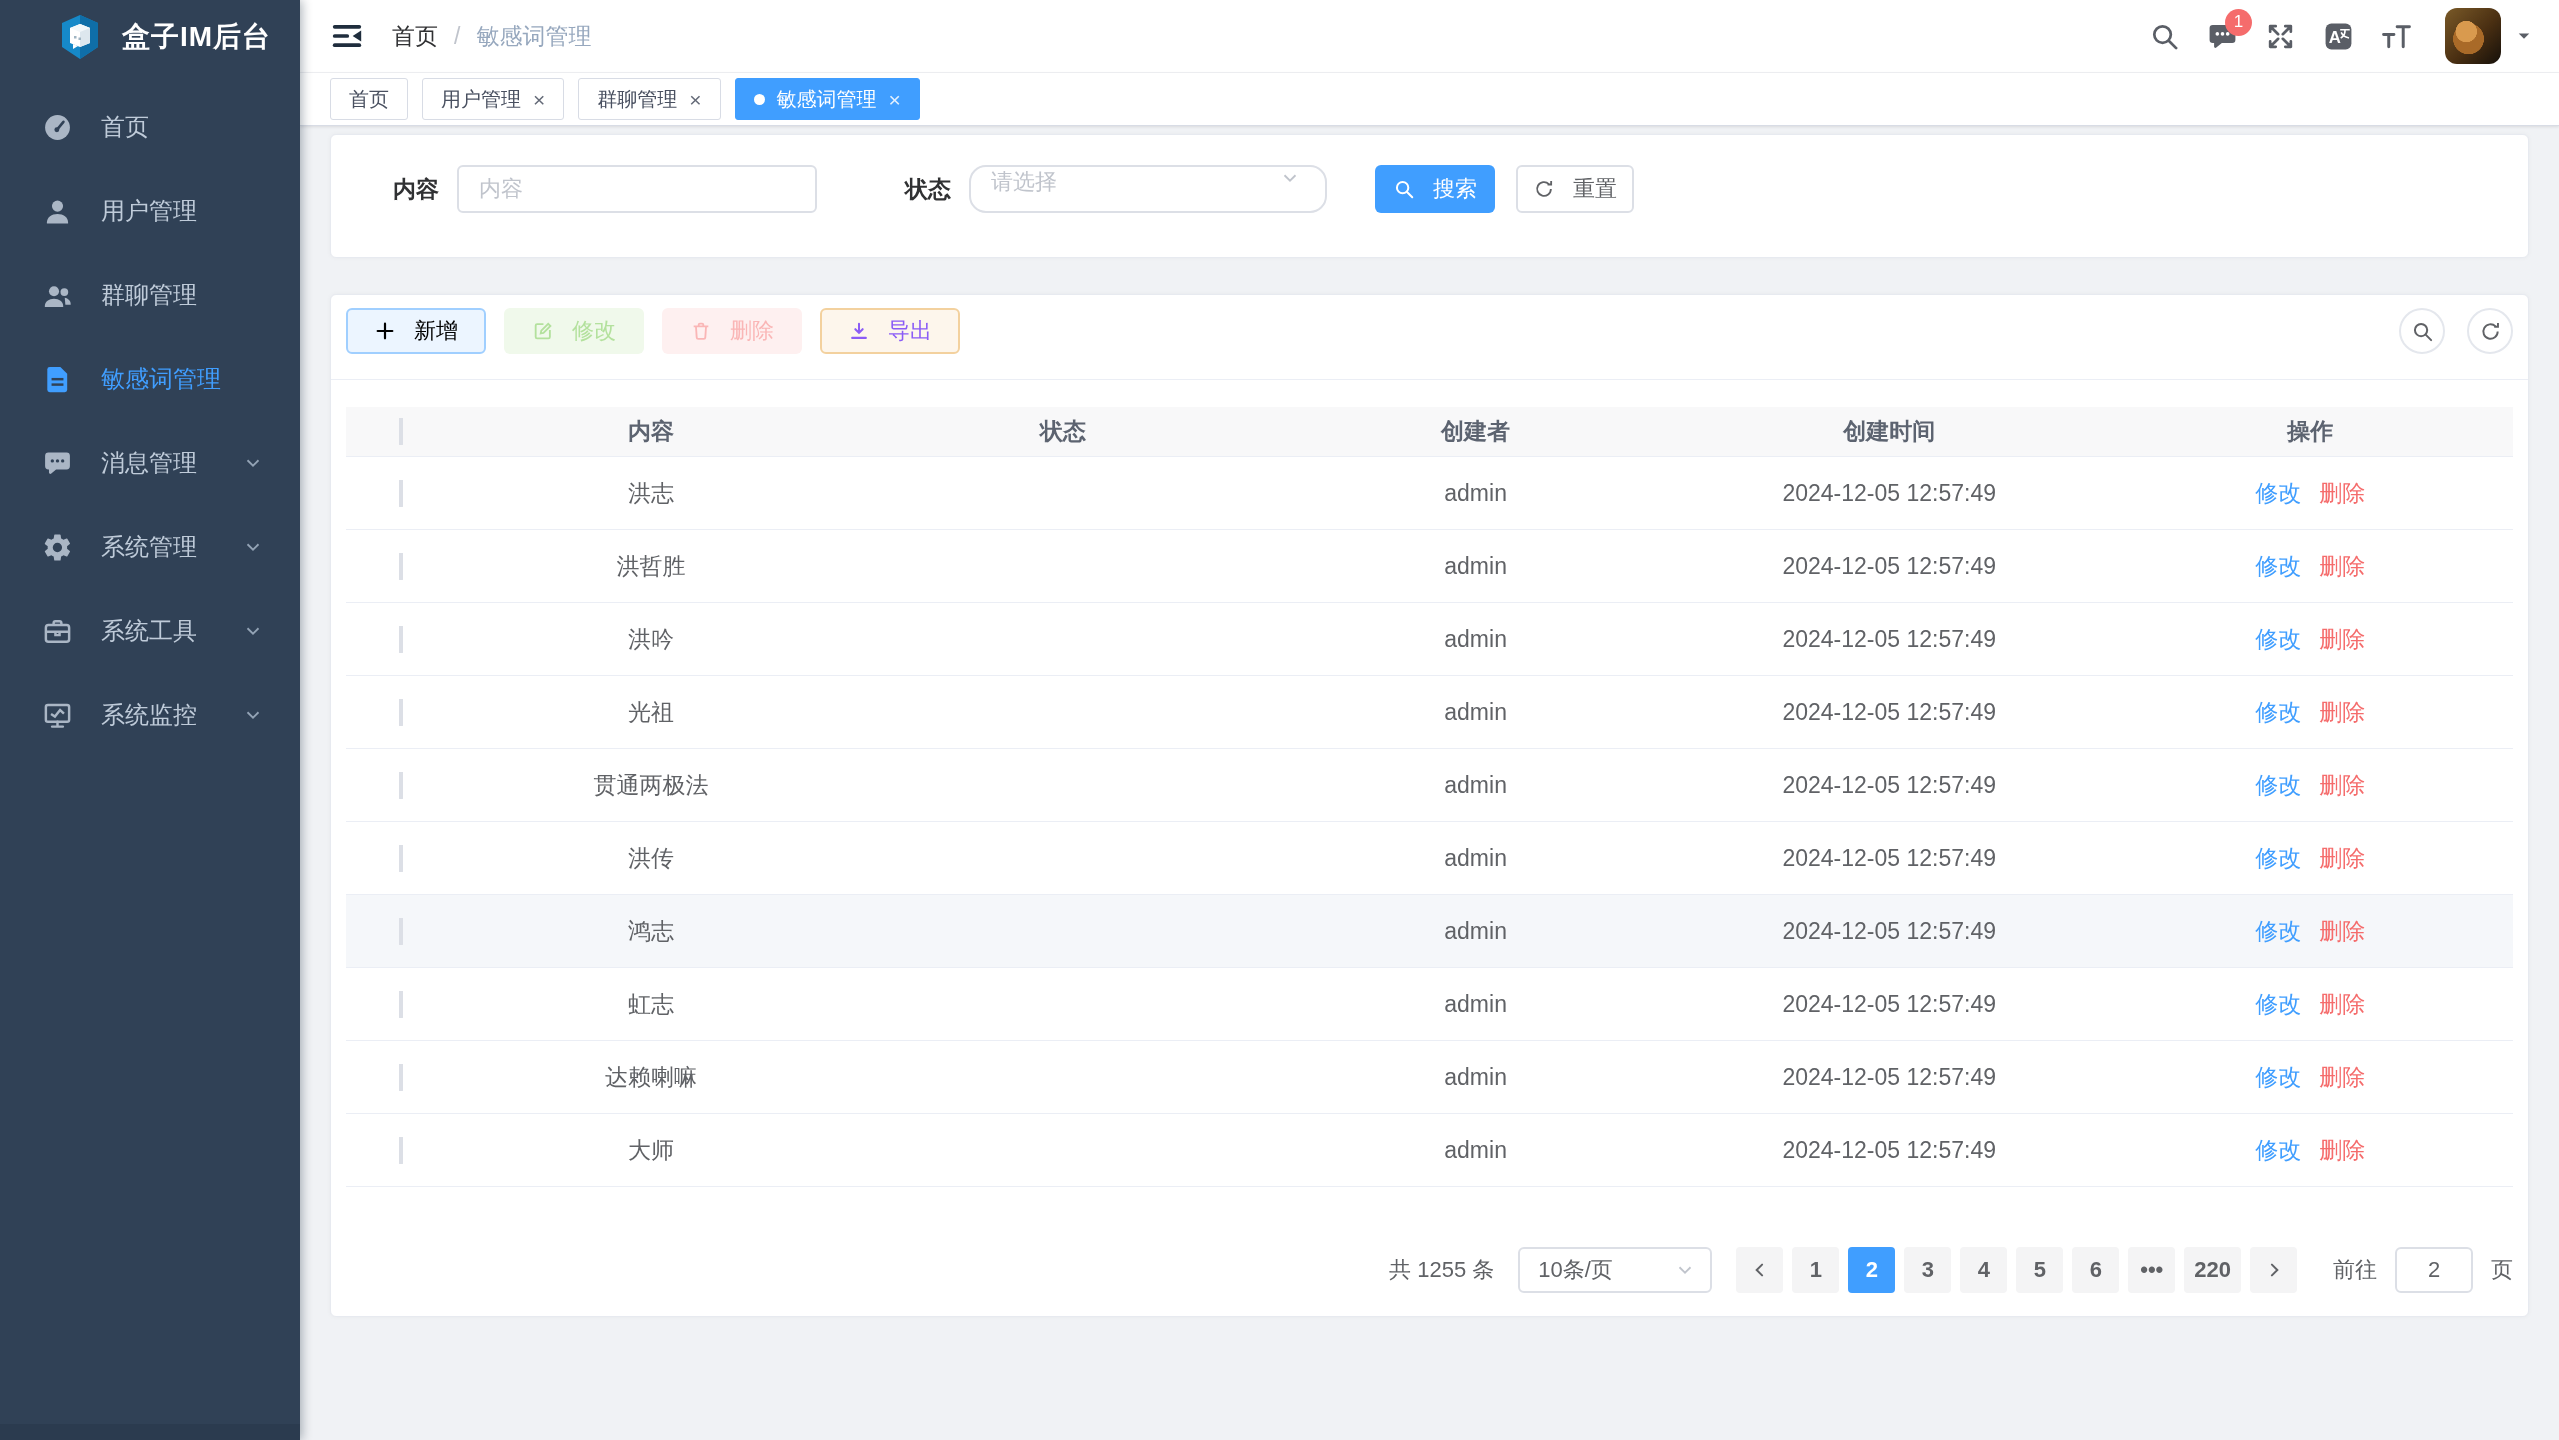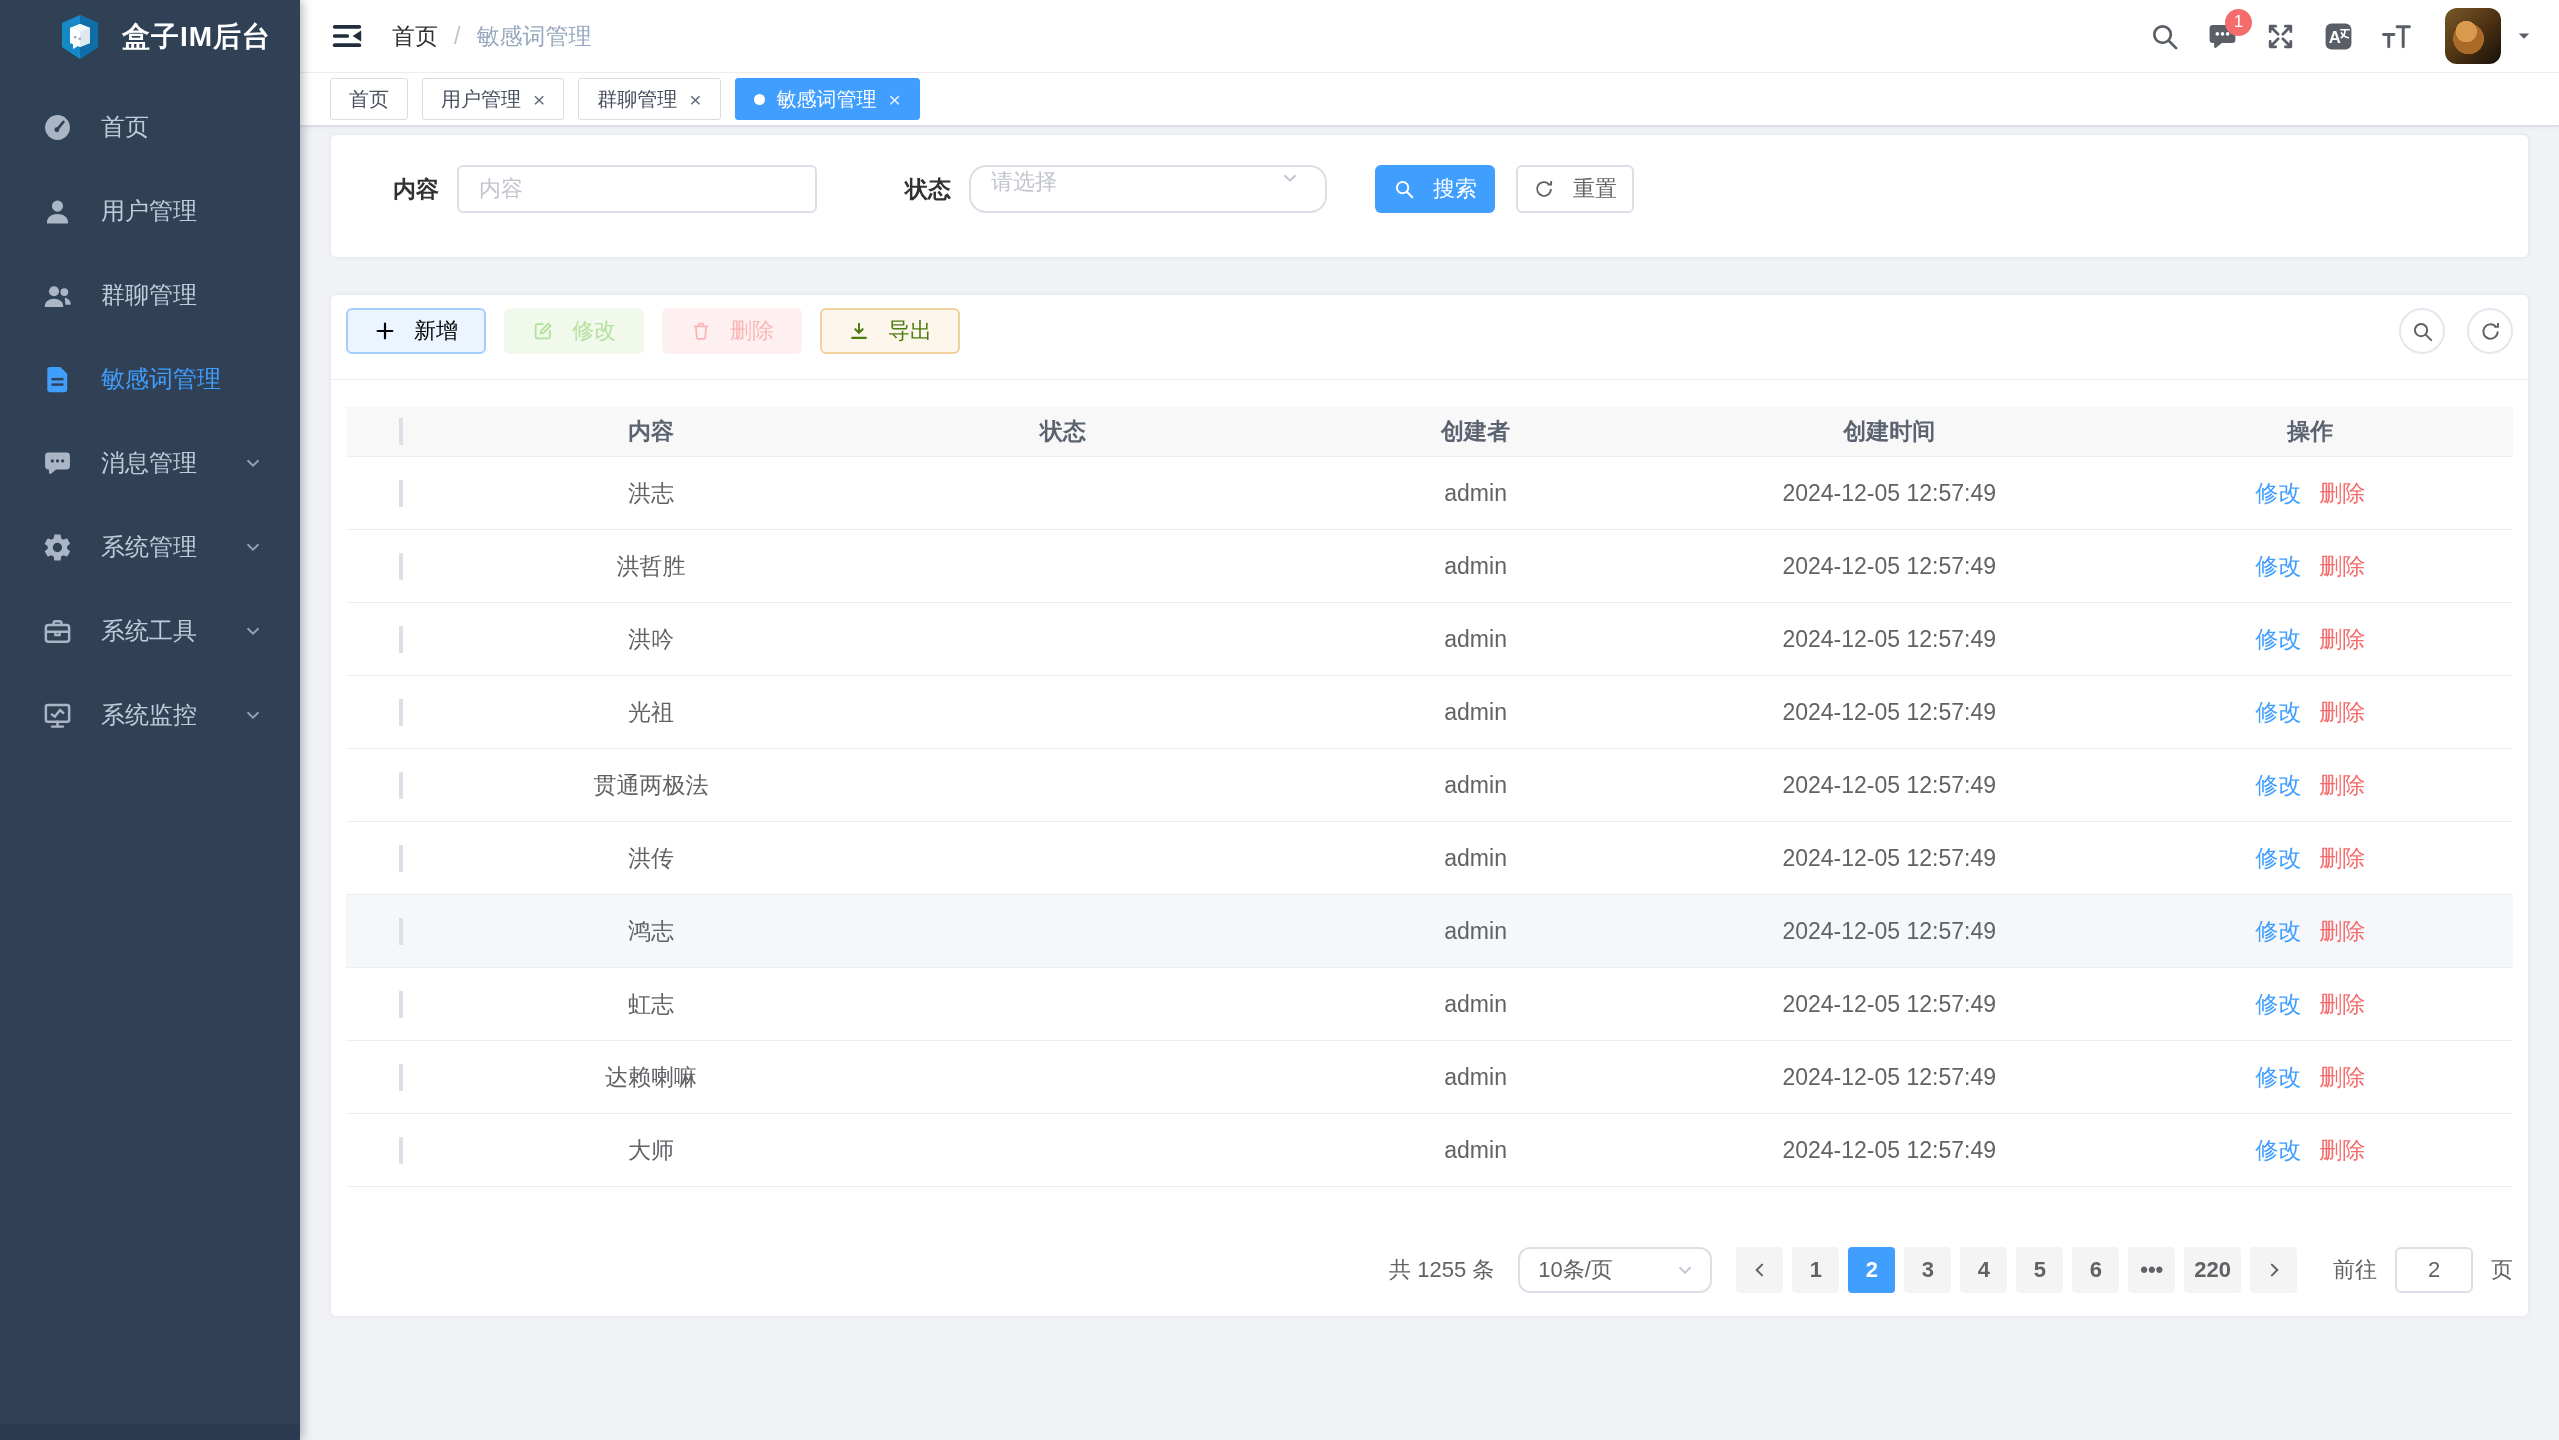--- a/index.html
+++ b/index.html
@@ -87,21 +87,21 @@
   .btn-plain { margin-left:21px; width:118px; background:#fff; border-color:#dcdfe6; color:#606266; }
 
   
   .table-card { margin-top:36px; height:1023px; padding:13px 15px 0 15px;
     display:flex; flex-direction:column; }
   .toolbar { display:flex; align-items:center; gap:18px; height:46px; flex-shrink:0; }
   .tbtn { height:46px; padding:0 26px; font-size:22px; }
   .btn-add { background:#ecf5ff; border-color:#a0cfff; color:#000000; }
   .btn-edit { background:#f0f9eb; color:#b3e19d; cursor:not-allowed; }
   .btn-del { background:#fef0f0; color:#fab6b6; cursor:not-allowed; }
-  .btn-export { background:#fdf6ec; border-color:#f3d19e; color:#4d7c0f; }
+  .btn-export { background:#fdf6ec; border-color:#f3d19e; color:#8b5cf6; }
   .toolbar-right { margin-left:auto; display:flex; gap:22px; }
   .circle-btn { width:46px; height:46px; border-radius:50%; border:2px solid #e4e7ed;
     background:#fff; color:#606266; display:flex; align-items:center; justify-content:center;
     cursor:pointer; }
   .circle-btn svg { width:23px; height:23px; }
   .divider { border-bottom:1px solid #ebeef5; margin:25px -15px 27px -15px; }
 
   .grid-row { display:grid; grid-template-columns:110px 3.95fr 4.4fr 3.96fr 4.42fr 4.11fr;
     align-items:center; }
   .thead { height:50px; background:#f8f8f9; color:#5c6370; font-weight:700;
@@ -118,21 +118,21 @@
     border-radius:50%; background:#fff; }
   .ops { display:flex; justify-content:center; gap:18px; }
   .link { cursor:pointer; }
   .link-edit { color:#409eff; }
   .link-del { color:#f56c6c; }
 
   
   .pager-row { margin-top:60px; display:flex; align-items:center; justify-content:flex-end;
     font-size:22px; color:#606266; flex-shrink:0; }
   .total-text { margin-right:24px; }
-  .size-select { width:194px; height:46px; border:2px solid #dcdfe6; border-radius:12px;
+  .size-select { width:194px; height:46px; border:2px solid #dcdfe6; border-radius:6px;
     display:flex; align-items:center; justify-content:space-between; background:#fff;
     padding:0 14px 0 18px; cursor:pointer; color:#606266; }
   .pager { display:flex; align-items:center; margin-left:24px; gap:9px; }
   .page-btn { min-width:47px; height:46px; padding:0 10px; background:#f4f4f5; border-radius:4px;
     display:flex; align-items:center; justify-content:center; color:#606266; cursor:pointer;
     font-size:22px; font-weight:600; }
   .page-btn.active { background:#409eff; color:#fff; }
   .page-btn svg { width:20px; height:20px; }
   .jump { display:flex; align-items:center; margin-left:36px; gap:18px; }
   .jump-input { width:78px; height:46px; border:2px solid #dcdfe6; border-radius:6px;

